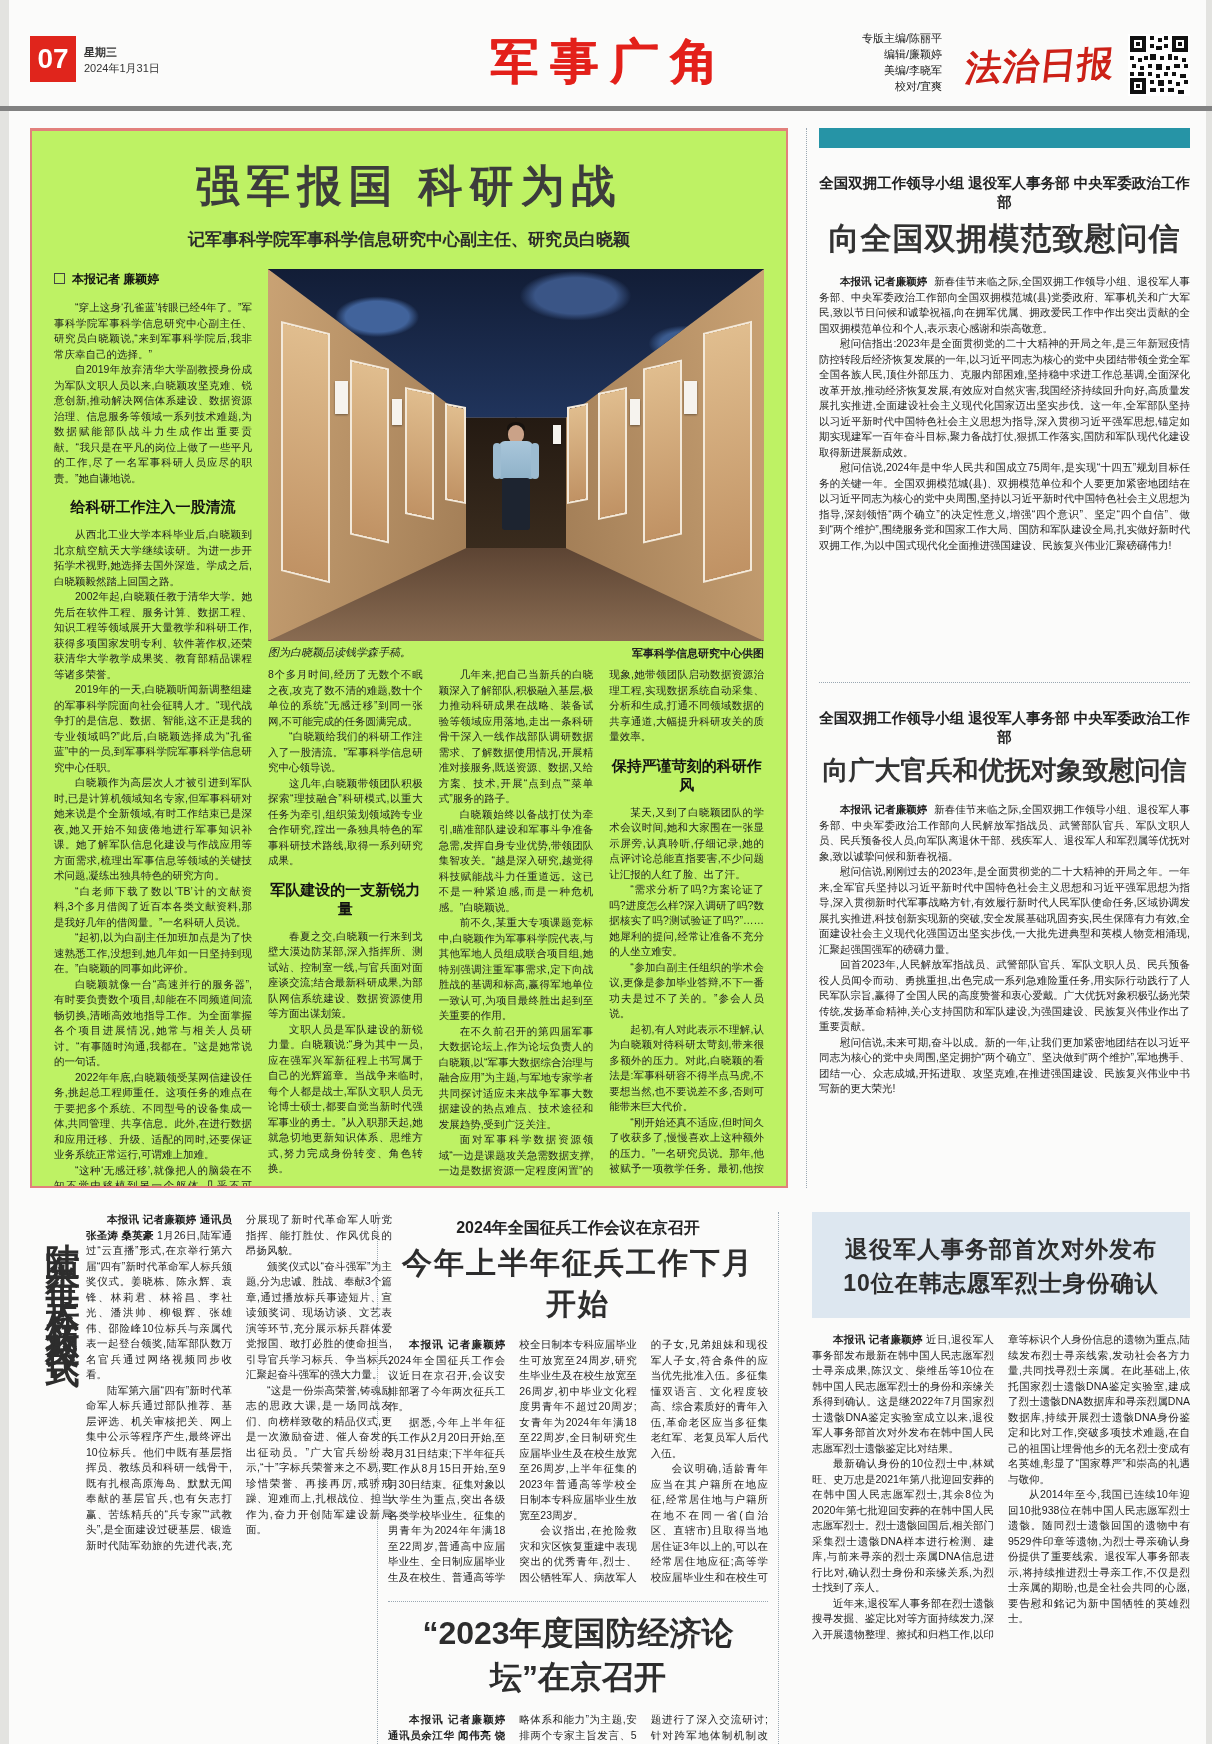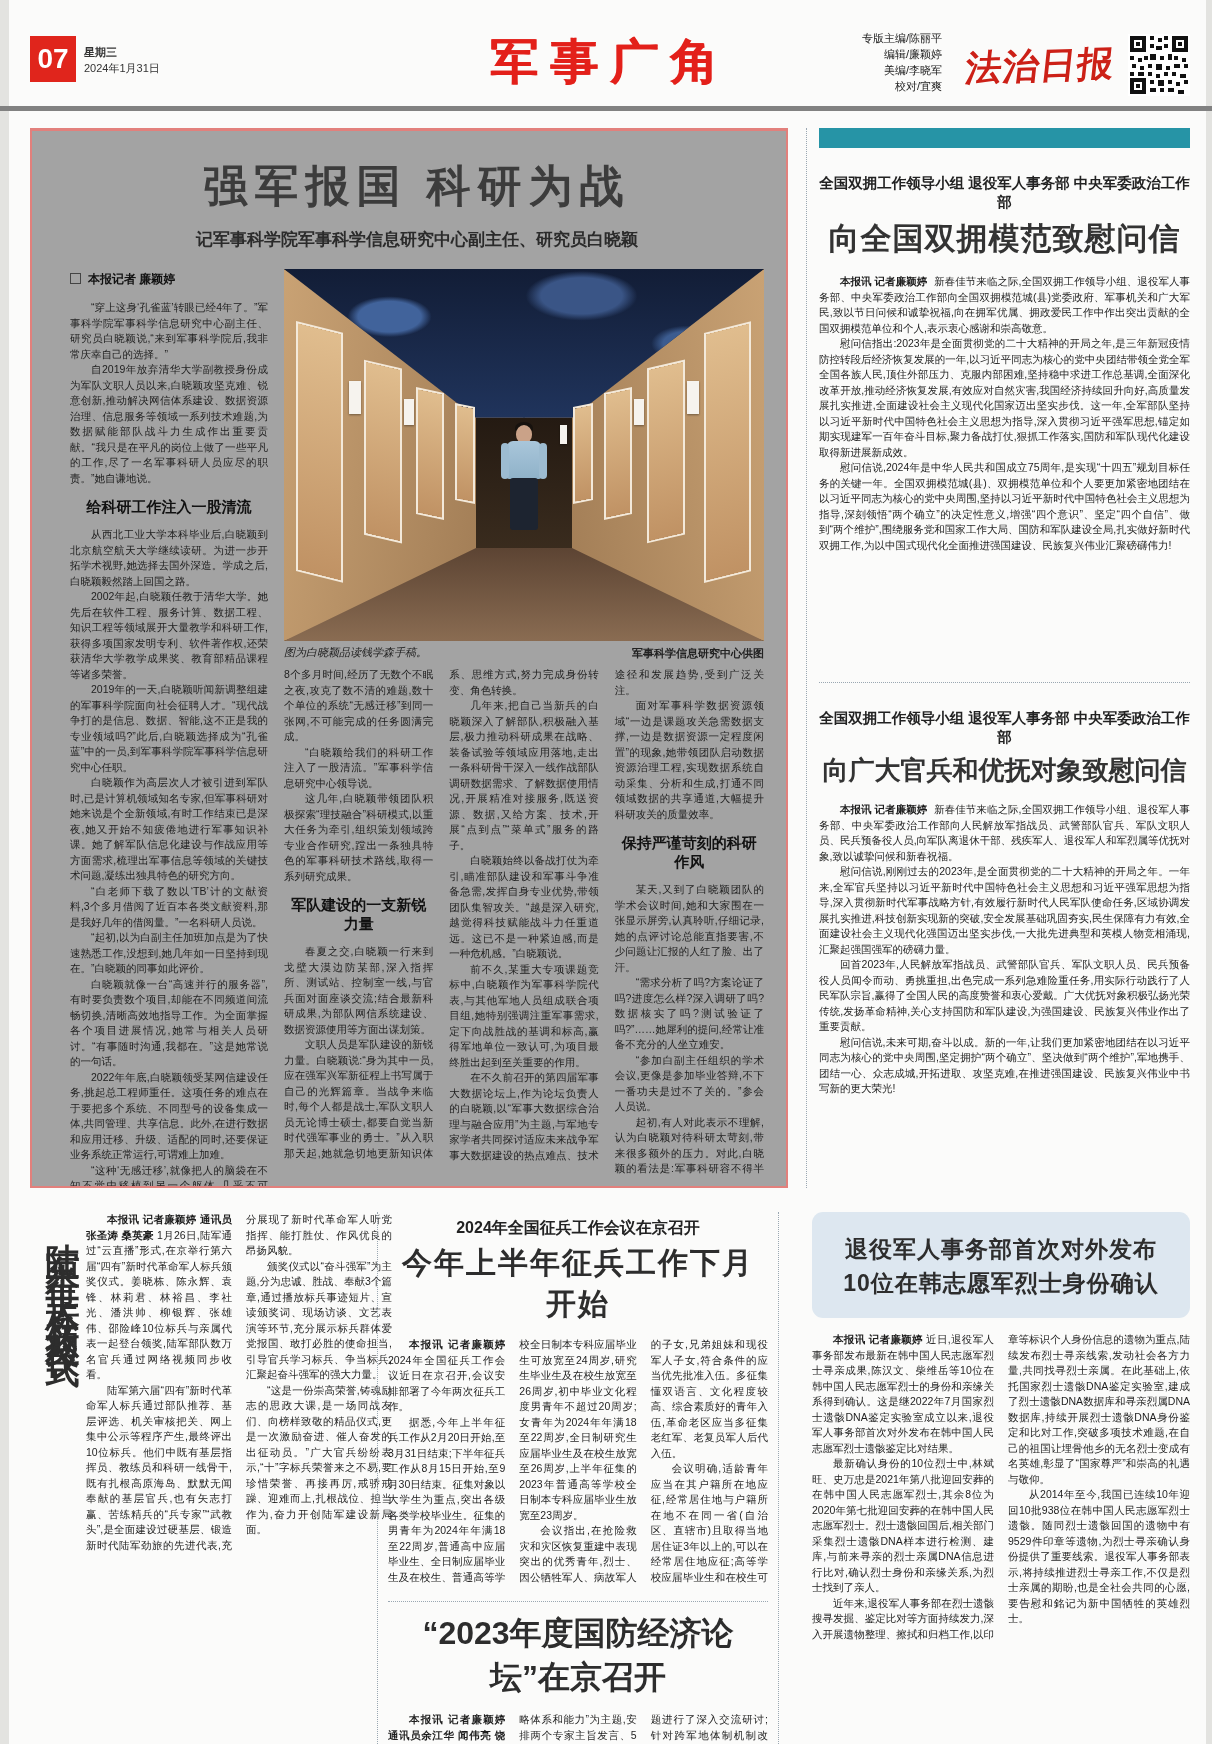--- a/index.html
+++ b/index.html
@@ -19,21 +19,21 @@
     font-size:48px;font-weight:900;color:#e3201a;letter-spacing:12px;font-family:"Liberation Sans",sans-serif;
     text-shadow:1px 0 #e3201a;}
   .credits{position:absolute;right:250px;top:2px;text-align:right;font-size:11px;line-height:16px;color:#222;}
   .masthead{position:absolute;right:78px;top:14px;font-size:36px;font-weight:900;color:#cc2017;
     transform:skewX(-8deg) rotate(-2deg);letter-spacing:1px;font-family:"DejaVu Serif",serif;}
   .qr{position:absolute;right:2px;top:6px;width:62px;height:62px;background:#fff;}
   .header-rule{position:absolute;left:0;top:106px;width:1212px;height:5px;background:#818181;}
 
   
   .main-box{position:absolute;left:30px;top:128px;width:758px;height:1060px;box-sizing:border-box;
-    background:#a3a3a3;border:2px solid #e2807c;border-top-width:3px;overflow:hidden;padding-left:16px;}
+    background:#bef264;border:2px solid #e2807c;border-top-width:3px;overflow:hidden;}
   .main-hl{margin:26px 10px 0;text-align:center;font-size:44px;font-weight:700;color:#3c3c3c;letter-spacing:7px;}
   .main-sub{margin:12px 10px 0;text-align:center;font-size:17px;font-weight:700;color:#2b2b2b;}
   .main-content{display:flex;margin:18px 22px 10px;}
   .mcol1{width:198px;flex:0 0 198px;height:920px;overflow:hidden;}
   .byline{font-size:12px;font-weight:bold;margin:2px 0 12px;color:#111;}
   .byline .sq{display:inline-block;width:9px;height:9px;border:1px solid #444;margin-right:7px;vertical-align:-1px;}
   .bodytext p{margin:0;text-indent:2em;font-size:10.5px;line-height:15.5px;text-align:justify;color:#1e1e1e;}
   .bodytext p.ni{text-indent:0;}
   .bodytext h3{margin:12px 0 10px;text-align:center;font-size:15px;color:#111;}
   .mright{flex:1;margin-left:16px;display:flex;flex-direction:column;}
@@ -89,21 +89,21 @@
   .bz-mid{position:absolute;left:377px;top:1212px;width:402px;height:532px;box-sizing:border-box;
     border-left:1px dotted #9aa7b2;border-right:1px dotted #9aa7b2;padding:0 10px;overflow:hidden;}
   .mid-kicker{text-align:center;font-size:16px;font-weight:bold;color:#222;margin:6px 0 4px;}
   .mid-hl{text-align:center;font-size:30px;font-weight:800;color:#2d2d2d;letter-spacing:2px;margin:2px 0 12px;}
   .mid-cols{column-count:3;column-gap:14px;height:252px;overflow:hidden;}
   .mid-div{border-top:1px dotted #9aa7b2;margin:12px 0 10px;}
   .mid-hl2{text-align:center;font-size:32px;font-weight:700;color:#2d2d2d;margin:2px 0 12px;}
   .mid-cols2{column-count:3;column-gap:14px;height:132px;overflow:hidden;}
 
   .bz-right{position:absolute;left:812px;top:1212px;width:378px;height:532px;overflow:hidden;}
-  .blue-box{background:#dde7f0;padding:20px 8px 18px;text-align:center;border-radius:11px;}
+  .blue-box{background:#dde7f0;padding:20px 8px 18px;text-align:center;}
   .blue-box div{font-size:23px;font-weight:800;color:#2d2d2d;line-height:34px;letter-spacing:1px;}
   .bz-right .cols{column-count:2;column-gap:14px;height:390px;overflow:hidden;margin-top:14px;}
 </style>
 </head>
 <body>
 
 <div class="edge" style="left:0"></div>
 <div class="edge" style="right:0;width:6px"></div>
 
 <div class="header">

